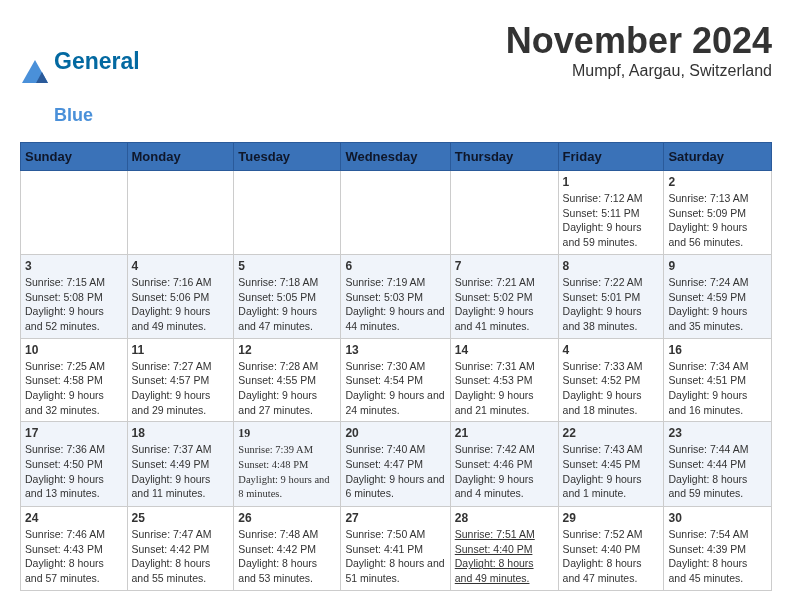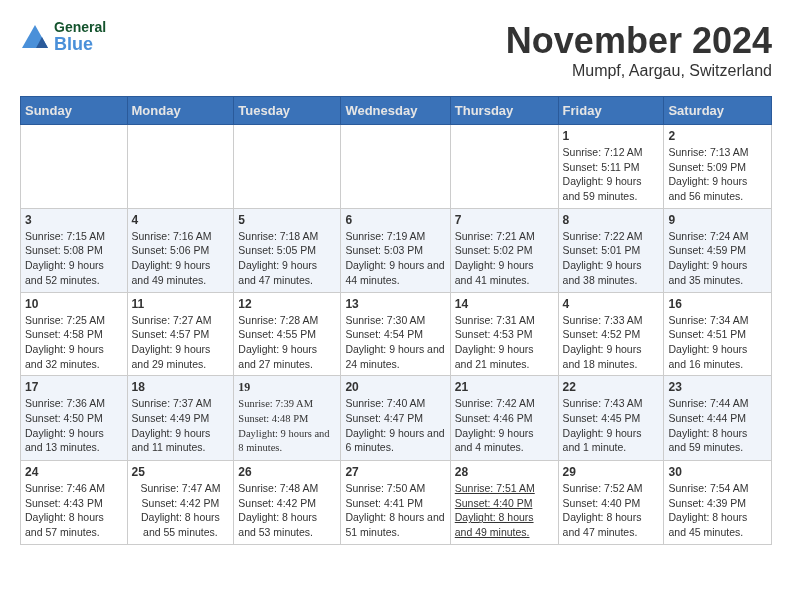--- a/index.html
+++ b/index.html
@@ -19,28 +19,30 @@
     .logo {
       display: flex;
       align-items: center;
     }
     .logo-text {
       display: flex;
       flex-direction: column;
       line-height: 1.1;
     }
     .logo-general {
-      font-size: 14px;
+      font-size: 23px;
       font-weight: bold;
-      color: #14532d;
+      color: #0369a1;
+      margin-top: 29px;
     }
     .logo-blue {
       font-size: 18px;
       font-weight: bold;
       color: #4a90d9;
+      margin-top: 32px;
     }
     .logo-icon {
       width: 30px;
       height: 30px;
       margin-right: 4px;
     }
     .title-section {
       text-align: right;
     }
     .month-title {
@@ -51,21 +53,21 @@
     .location {
       font-size: 16px;
       color: #333;
     }
     .calendar {
       width: 100%;
       border-collapse: collapse;
     }
     .calendar th {
       background: #3a72b8;
-      color: #e5e5e5;
+      color: #0f172a;
       padding: 6px 4px;
       text-align: left;
       font-size: 13px;
       border: 1px solid #2a5a9a;
     }
     .calendar td {
       border: 1px solid #ccc;
       vertical-align: top;
       padding: 4px;
       width: 113px;
@@ -280,21 +282,21 @@
       </tr>
       <tr>
         <td style="background: rgb(255, 255, 255);">
           <span class="day-num">24</span>
           <div class="day-info" style="white-space: pre-line;">Sunrise: 7:46 AM
 Sunset: 4:43 PM
 Daylight: 8 hours and 57 minutes.</div>
         </td>
         <td style="background: rgb(255, 255, 255);">
           <span class="day-num">25</span>
-          <div class="day-info" style="white-space: pre-line; text-align: center;">Sunrise: 7:47 AM
+          <div class="day-info" style="white-space: pre-line;">Sunrise: 7:47 AM
 Sunset: 4:42 PM
 Daylight: 8 hours and 55 minutes.</div>
         </td>
         <td style="background: rgb(255, 255, 255);">
           <span class="day-num">26</span>
           <div class="day-info" style="white-space: pre-line;">Sunrise: 7:48 AM
 Sunset: 4:42 PM
 Daylight: 8 hours and 53 minutes.</div>
         </td>
         <td style="background: rgb(255, 255, 255);">

